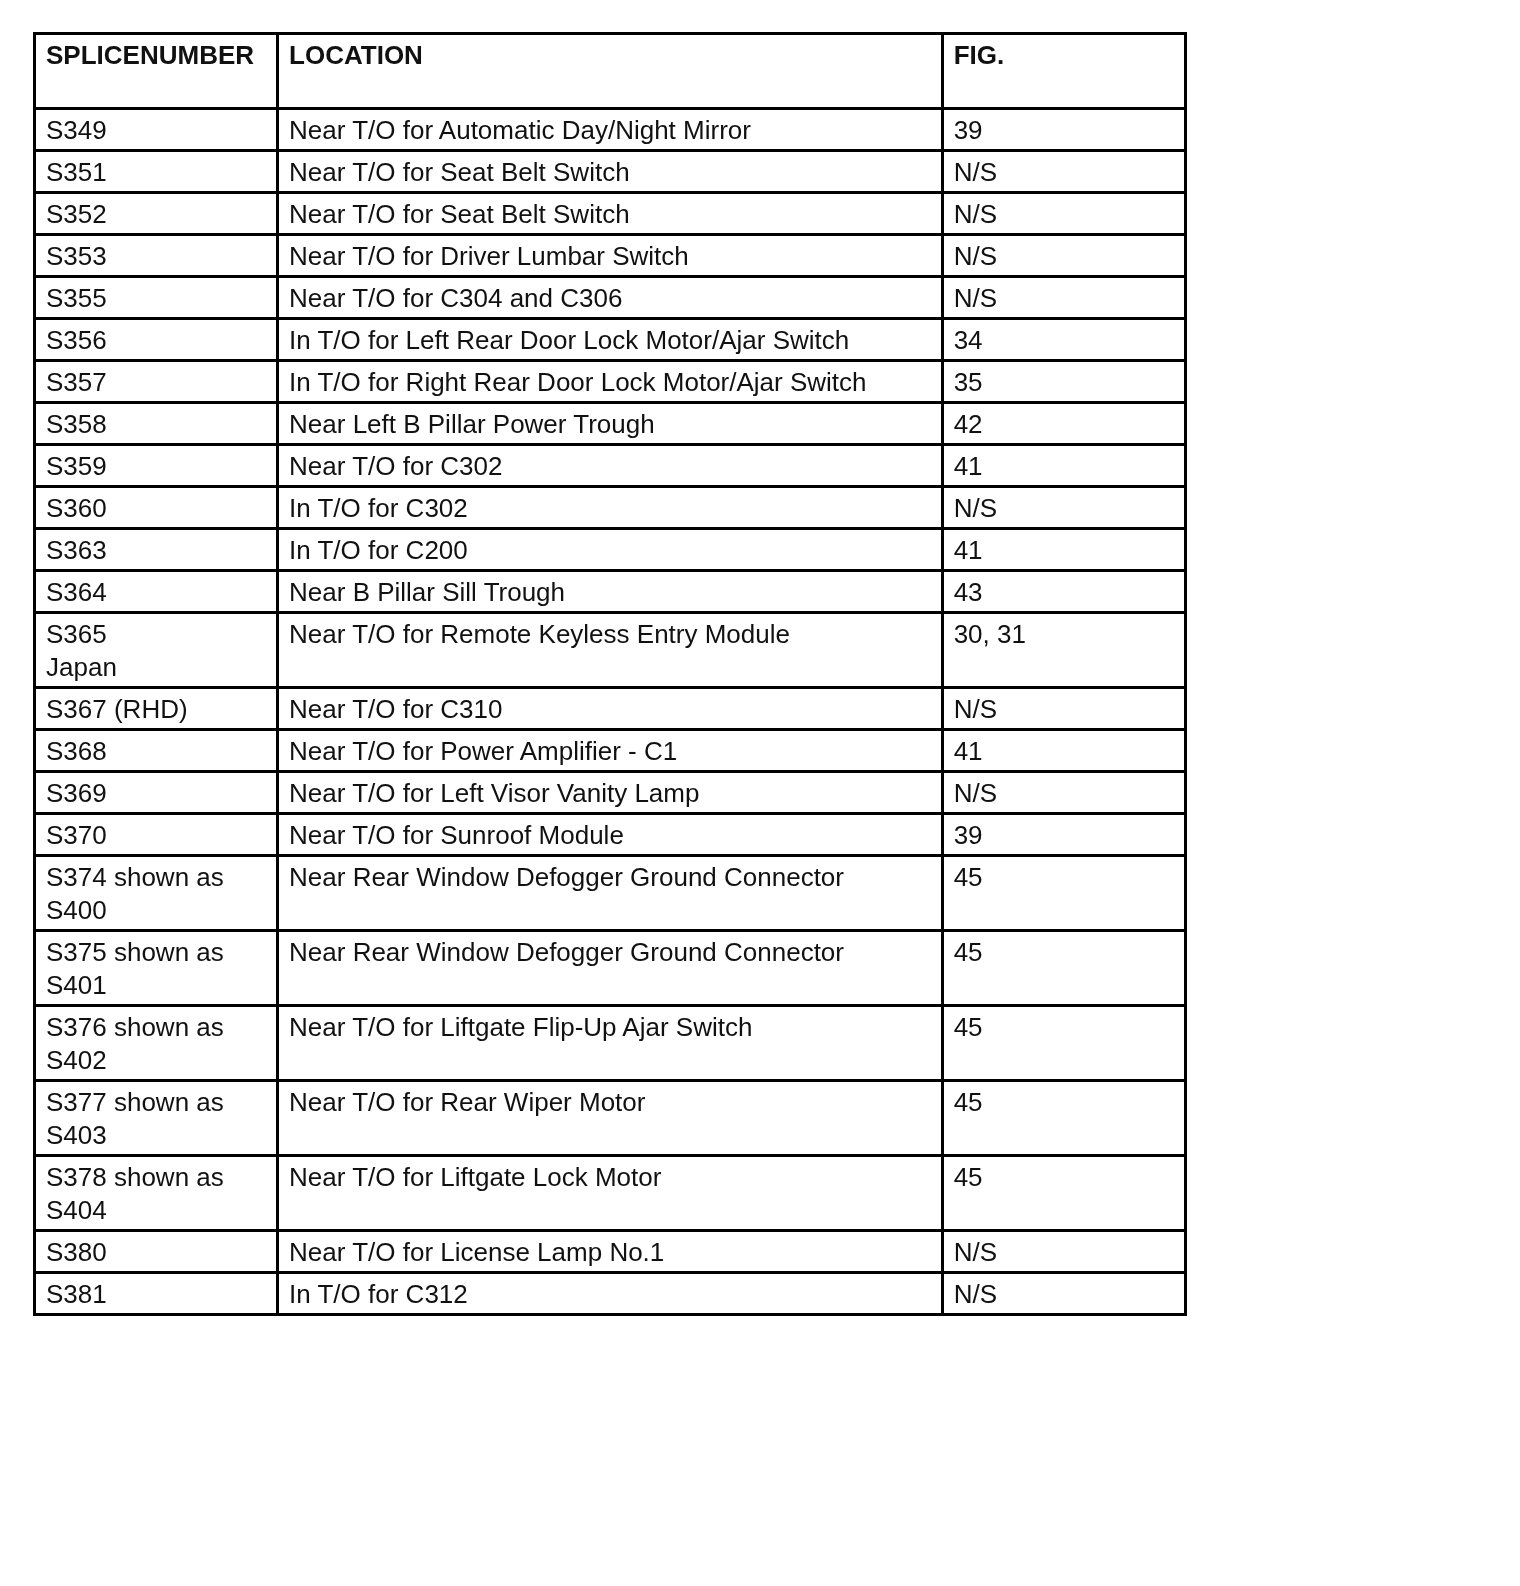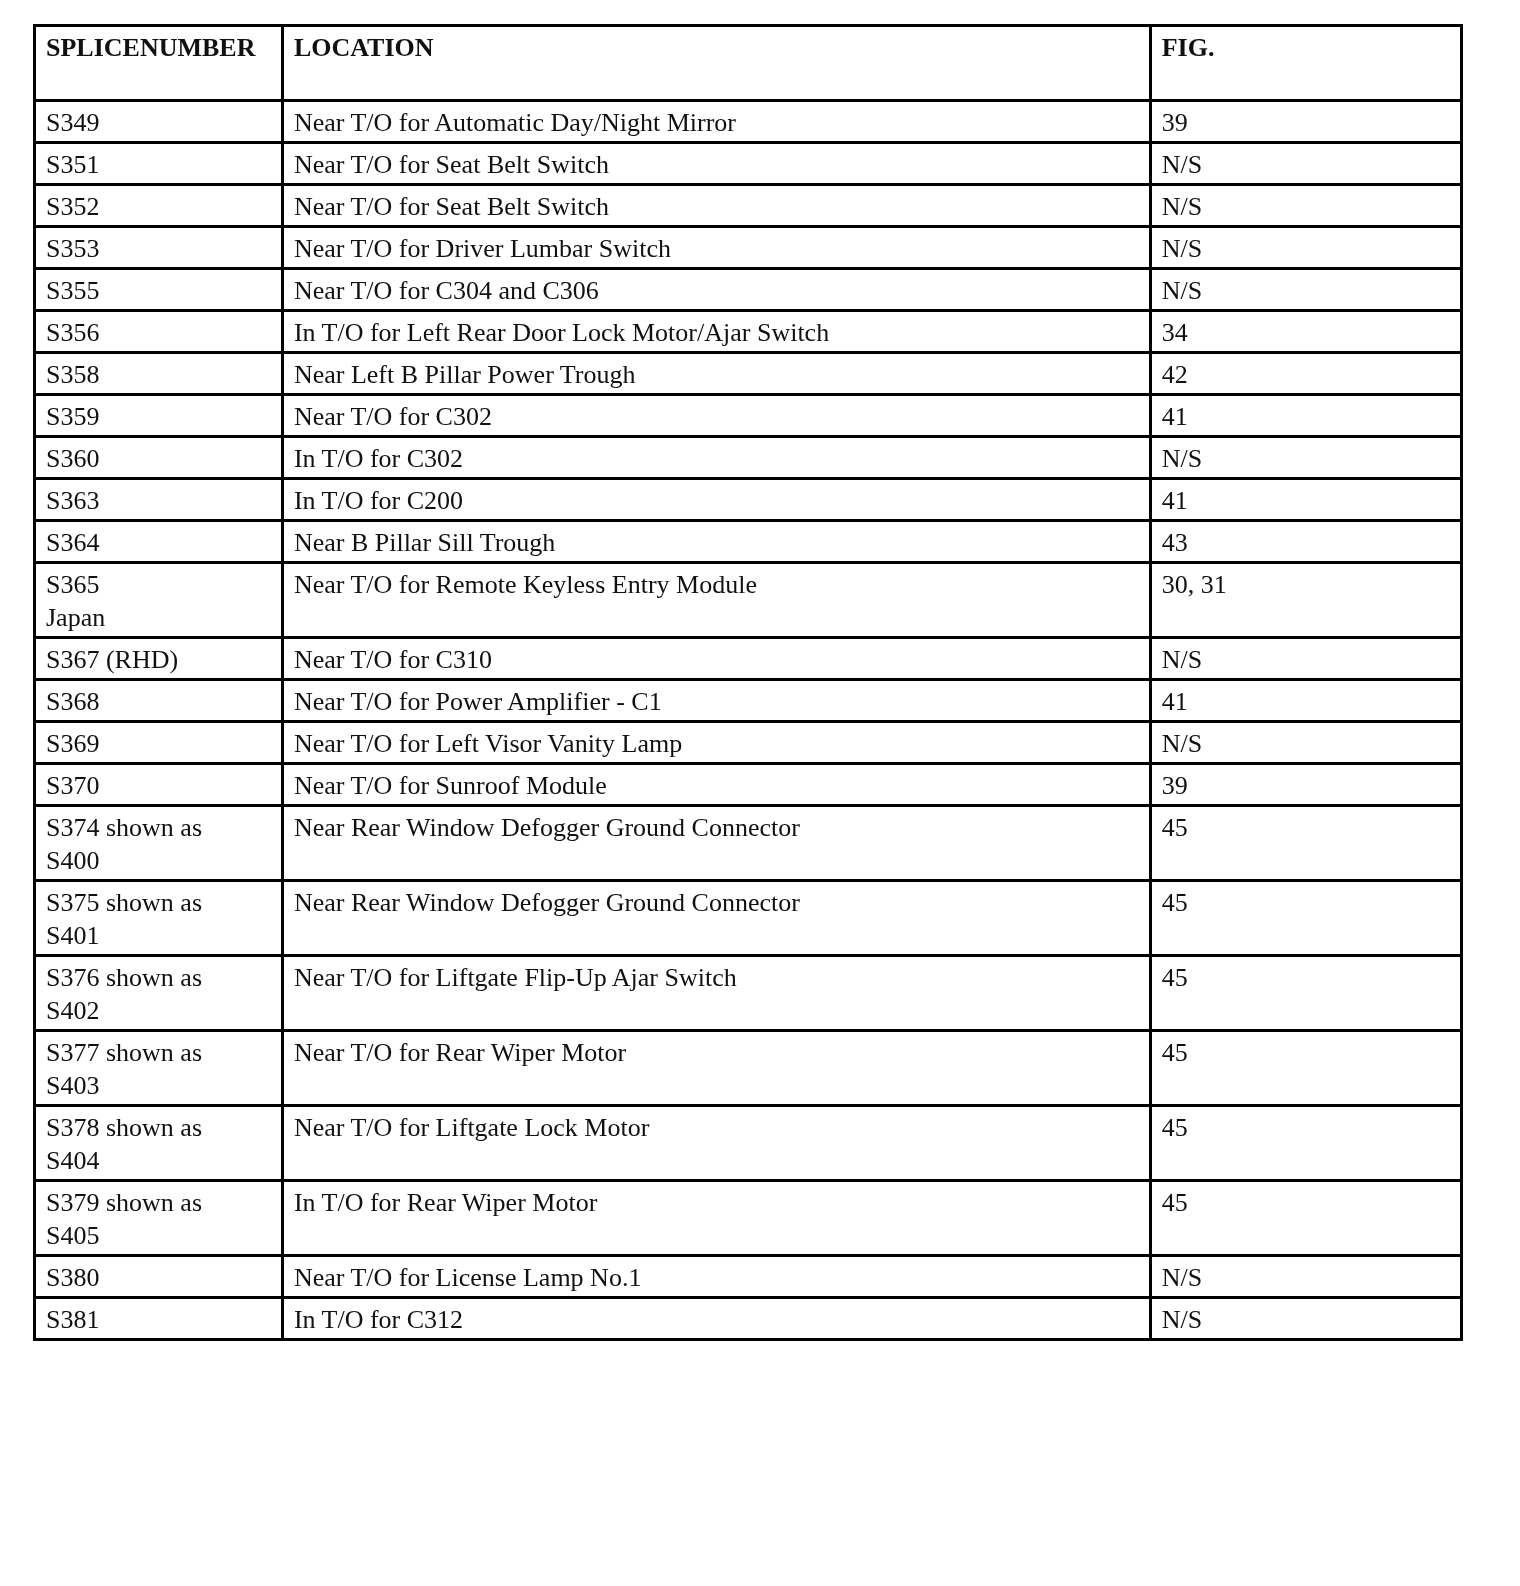--- a/index.html
+++ b/index.html
@@ -1,22 +1,21 @@
 <!DOCTYPE html>
 <html><head>
 <meta charset="utf-8">
 <style>
   html, body { margin: 0; padding: 0; background: #ffffff; }
   body { width: 1520px; height: 1586px; position: relative; font-family: "Liberation Sans", sans-serif; color: #111; }
   table.splice {
-    position: absolute; left: 33px; top: 24px;
-    width: 1430px;
+    position: absolute; left: 33px; top: 32px;
+    width: 1154px;
     border-collapse: collapse;
     border: 3px solid #000;
-    font-family: Liberation Serif, serif;
   }
   table.splice td, table.splice th {
     border: 3px solid #000;
     vertical-align: top;
     text-align: left;
     font-size: 26px;
     line-height: 33px;
     padding: 4px 10px 2px 10px;
   }
   table.splice th { font-weight: bold; height: 66px; }
@@ -98,20 +97,31 @@
         </td>
         <td>
           <span class="line">In T/O for Left Rear Door Lock Motor/Ajar Switch</span>
         </td>
         <td>
           <span class="line">34</span>
         </td>
       </tr>
       <tr>
         <td>
+          <span class="line">S357</span>
+        </td>
+        <td>
+          <span class="line">In T/O for Right Rear Door Lock Motor/Ajar Switch</span>
+        </td>
+        <td>
+          <span class="line">35</span>
+        </td>
+      </tr>
+      <tr>
+        <td>
           <span class="line">S358</span>
         </td>
         <td>
           <span class="line">Near Left B Pillar Power Trough</span>
         </td>
         <td>
           <span class="line">42</span>
         </td>
       </tr>
       <tr>
@@ -262,32 +272,20 @@
           <span class="line">45</span>
         </td>
       </tr>
       <tr>
         <td>
           <span class="line">S378 shown as</span>
           <span class="line">S404</span>
         </td>
         <td>
           <span class="line">Near T/O for Liftgate Lock Motor</span>
-        </td>
-        <td>
-          <span class="line">45</span>
-        </td>
-      </tr>
-      <tr>
-        <td>
-          <span class="line">S379 shown as</span>
-          <span class="line">S405</span>
-        </td>
-        <td>
-          <span class="line">In T/O for Rear Wiper Motor</span>
         </td>
         <td>
           <span class="line">45</span>
         </td>
       </tr>
       <tr>
         <td>
           <span class="line">S380</span>
         </td>
         <td>

